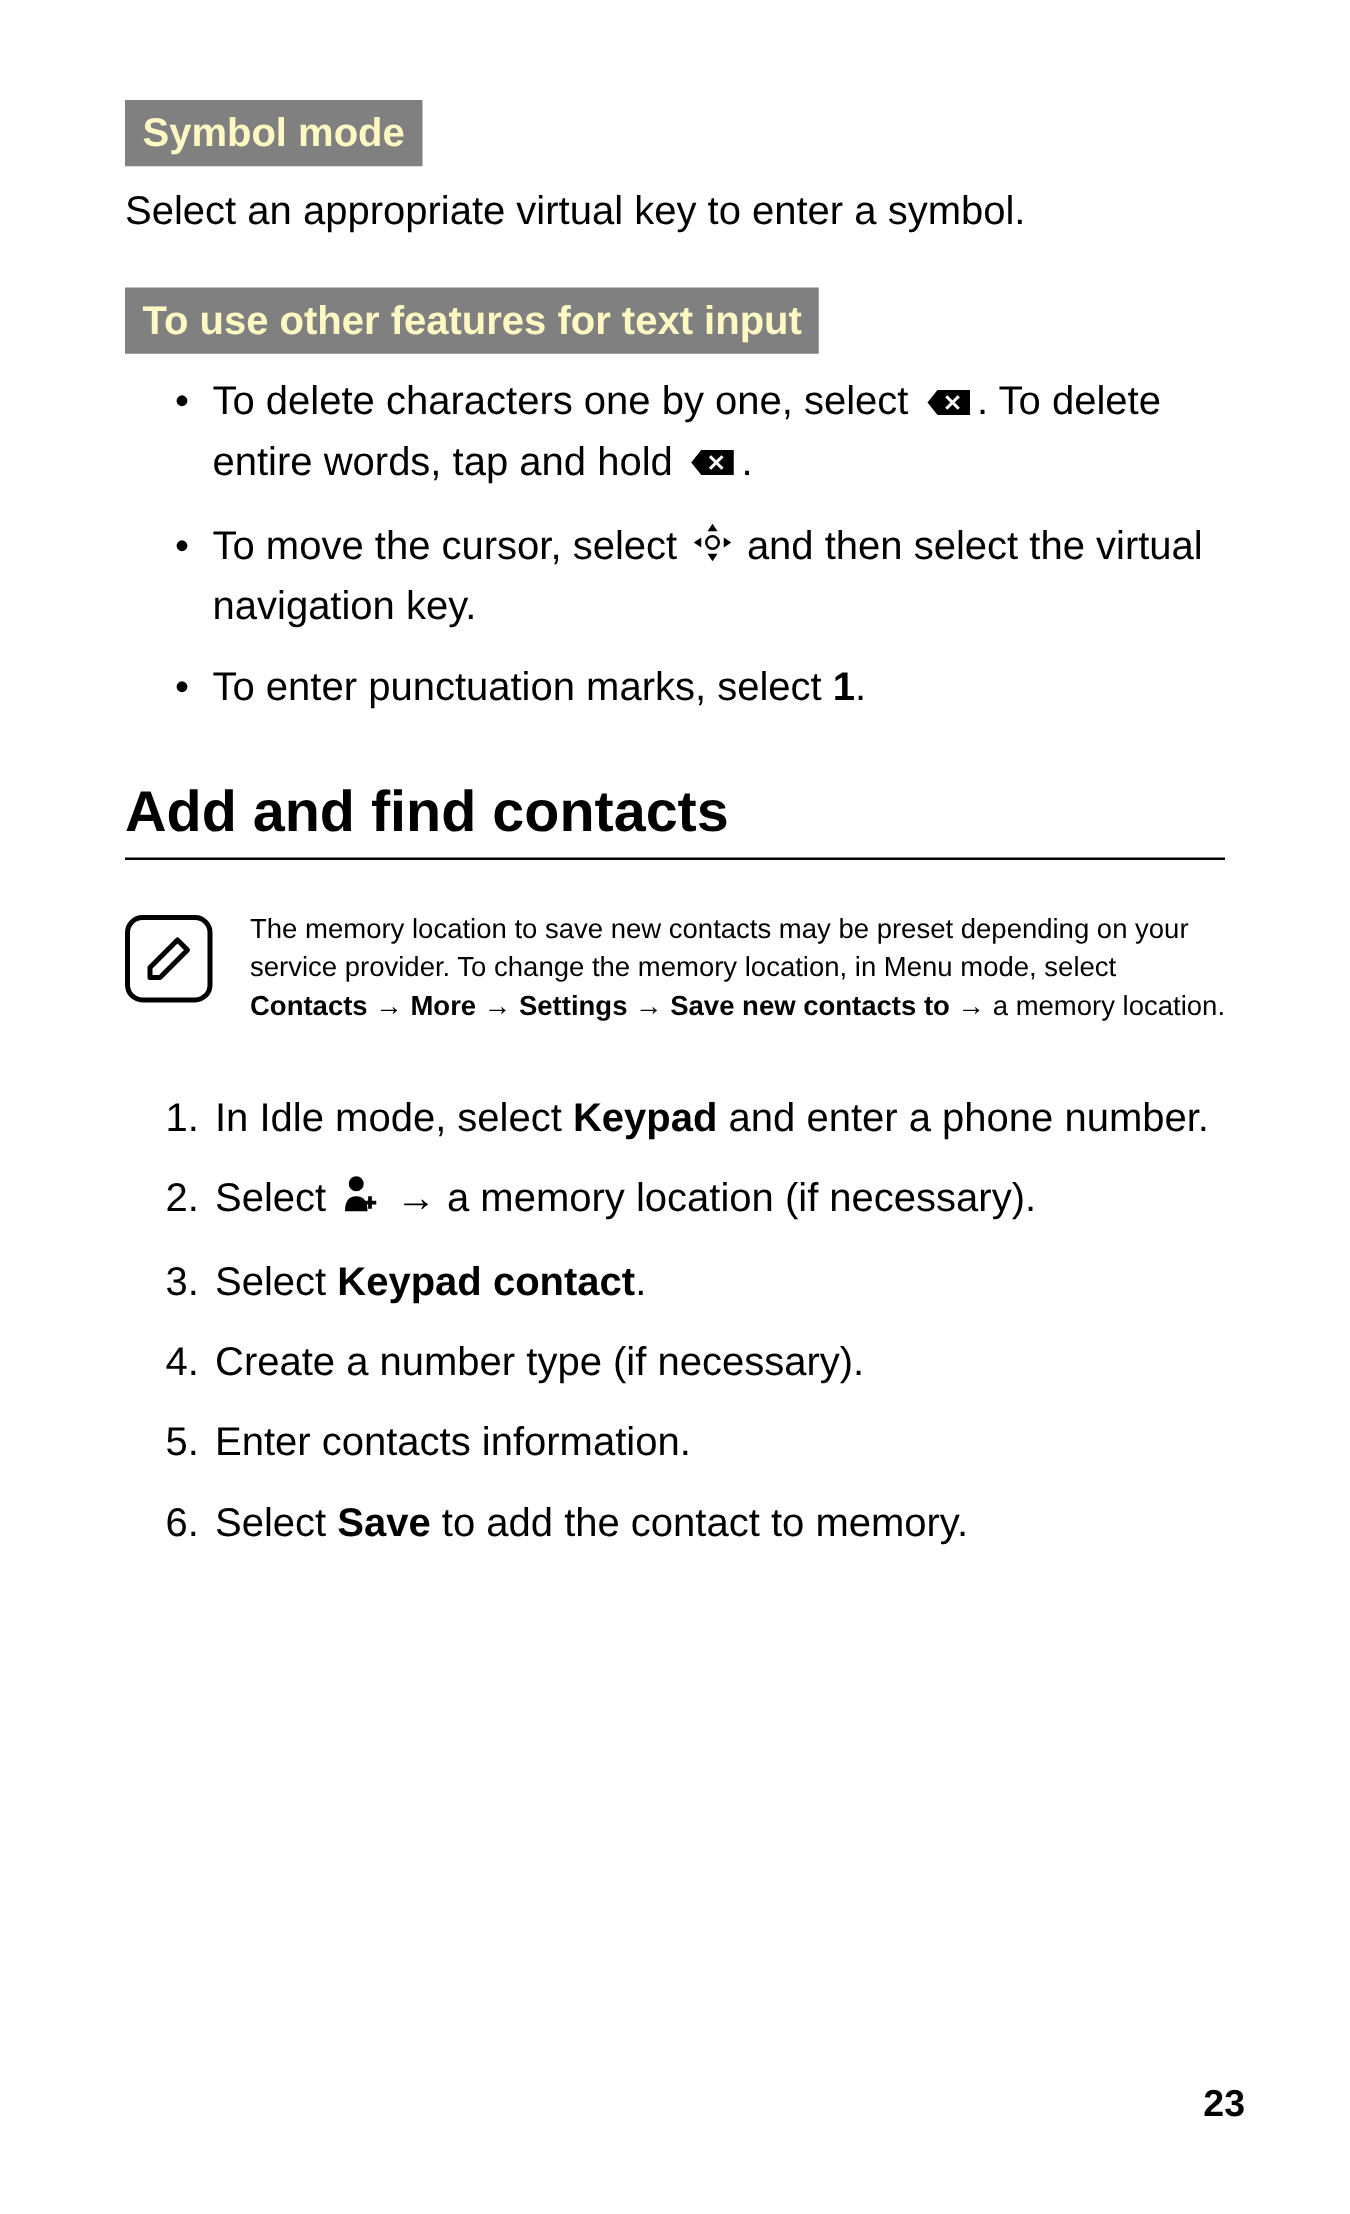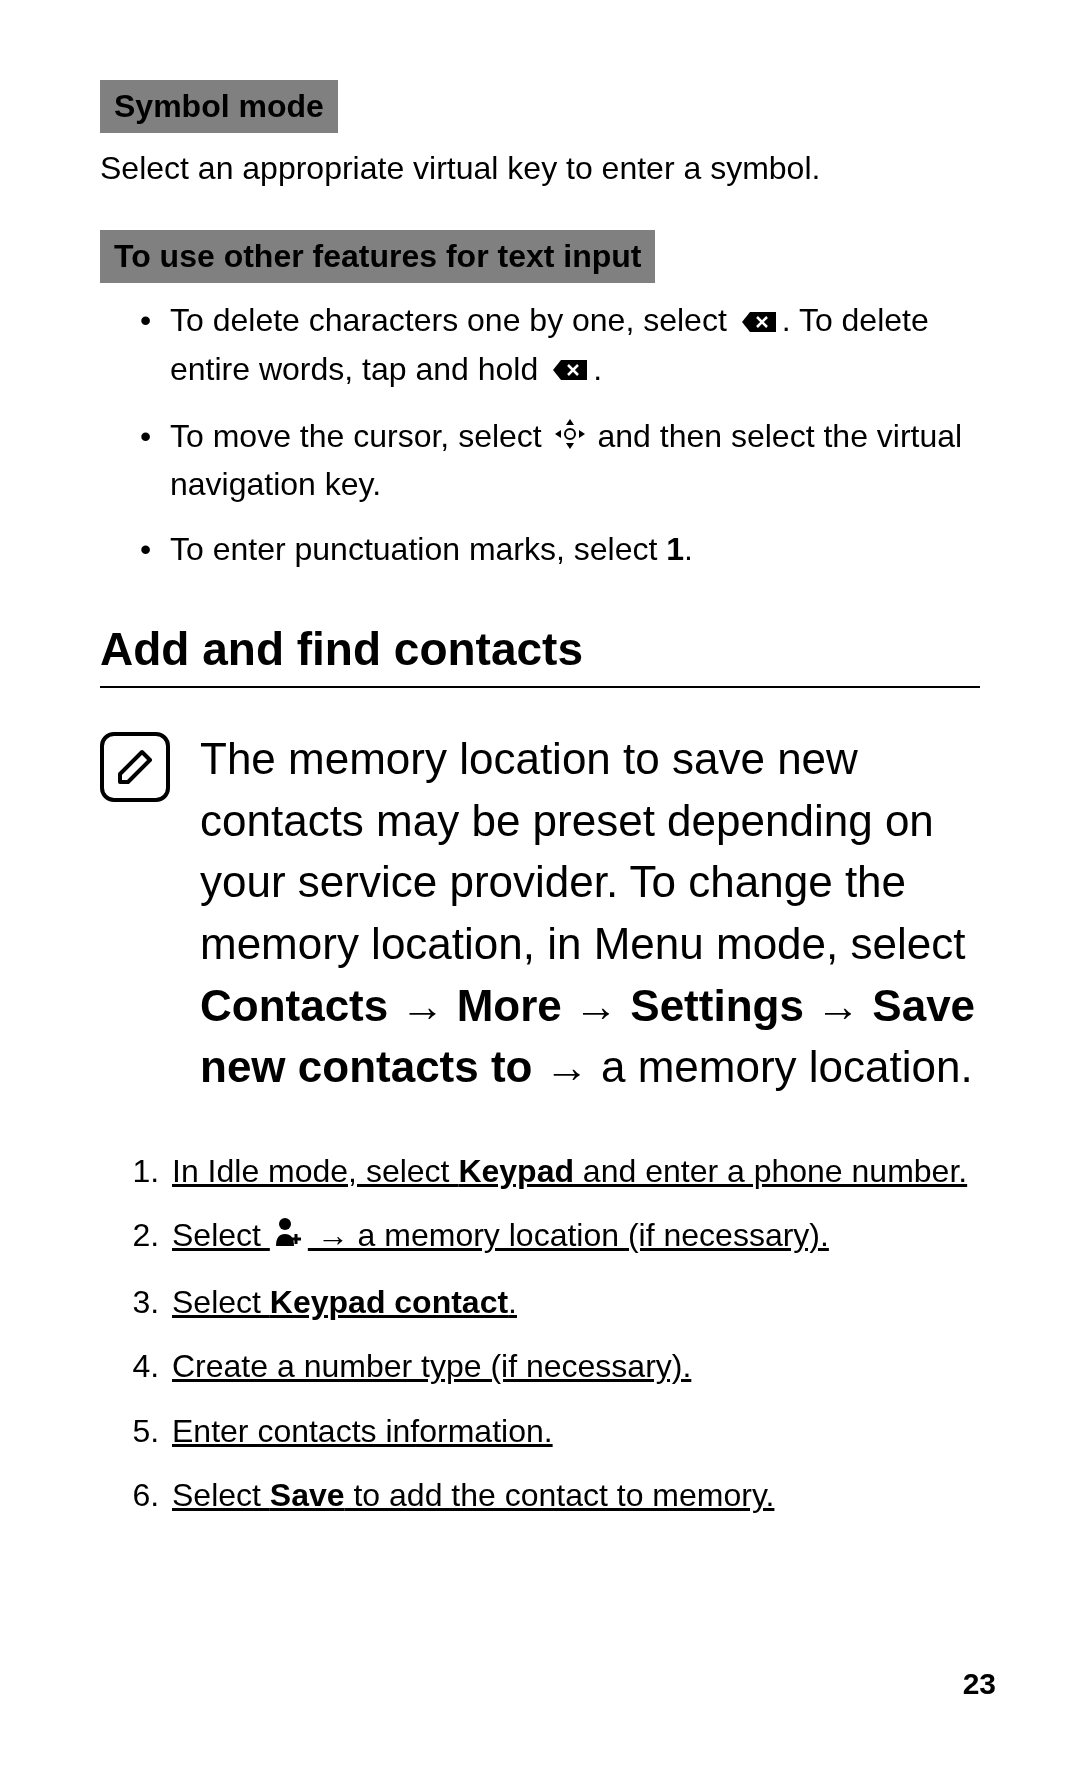--- a/index.html
+++ b/index.html
@@ -1,30 +1,30 @@
 <!DOCTYPE html>
 <html><head>
 <meta charset="utf-8">
 <style>
   * { box-sizing: border-box; margin: 0; padding: 0; }
   html, body { width: 1080px; height: 1771px; background: #fff; font-family: Arial, Helvetica, sans-serif; color: #000; }
   .page { padding: 80px 100px 60px 100px; position: relative; height: 100%; }
-  .gray-head { display: inline-block; background: #808080; color: #000000; font-weight: bold; padding: 8px 14px 8px 14px; font-size: 32px; margin-bottom: 14px; }
+  .gray-head { display: inline-block; background: #808080; color: #fef9c3; font-weight: bold; padding: 8px 14px 8px 14px; font-size: 32px; margin-bottom: 14px; }
   .body-text { font-size: 32px; line-height: 1.35; margin-bottom: 40px; }
   .section-gap { margin-top: 40px; }
   ul.bullets { list-style: none; padding-left: 40px; margin-bottom: 50px; }
   ul.bullets li { font-size: 32px; line-height: 1.45; margin-bottom: 18px; position: relative; padding-left: 30px; }
   ul.bullets li::before { content: "•"; position: absolute; left: 0; top: 0; }
   .h1 { font-size: 46px; font-weight: bold; margin-top: 40px; margin-bottom: 10px; }
   hr.rule { border: none; border-top: 2px solid #000; margin-bottom: 40px; }
   .note-row { display: flex; align-items: flex-start; gap: 30px; margin-bottom: 50px; }
   .note-icon { width: 70px; height: 70px; border: 4px solid #000; border-radius: 14px; display: flex; align-items: center; justify-content: center; flex-shrink: 0; margin-top: 4px; }
-  .note-text { font-size: 44px; line-height: 1.4; }
+  .note-text { font-size: 22px; line-height: 1.4; }
   ol.steps { list-style: decimal; padding-left: 68px; }
-  ol.steps li { font-size: 32px; line-height: 1.45; margin-bottom: 18px; padding-left: 4px; text-decoration: underline; }
+  ol.steps li { font-size: 32px; line-height: 1.45; margin-bottom: 18px; padding-left: 4px; }
   .pagenum { position: absolute; bottom: 70px; right: 84px; font-size: 30px; font-weight: bold; }
   .b { font-weight: bold; }
   .inline-icon { display: inline-block; vertical-align: middle; margin: 0 4px; }
   .arrow { font-family: Arial, sans-serif; }
 </style>
 </head>
 <body>
 
 <div class="page">
 

